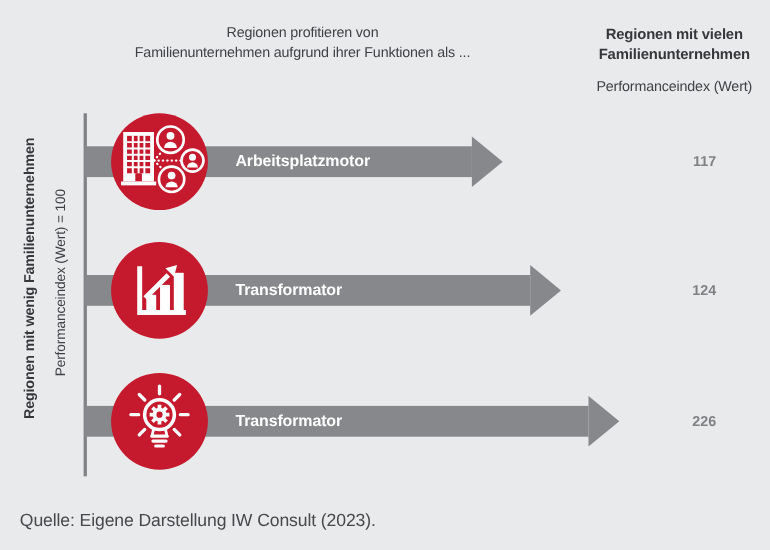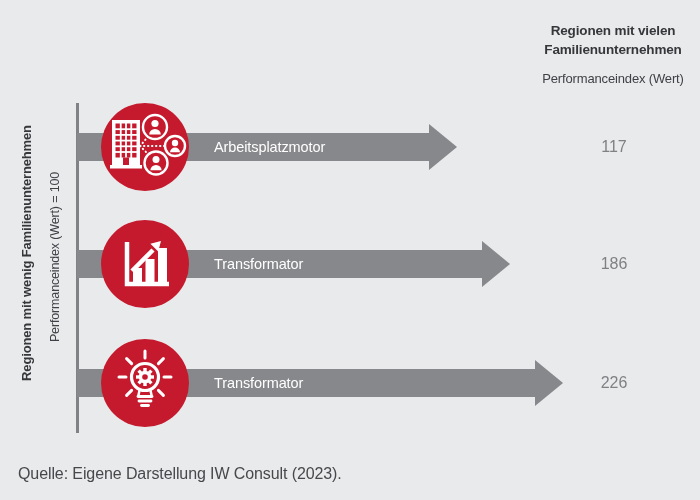--- a/index.html
+++ b/index.html
@@ -56,42 +56,46 @@
   .row-0 .arrow-head { left: 429px; }
   .row-1 .arrow-head { left: 482px; }
   .row-2 .arrow-head { left: 535px; }
   .icon-circle {
     position: absolute; left: 101px; top: -44px; width: 88px; height: 88px;
     border-radius: 50%; background: #C5192D; z-index: 2;
   }
   .icon-circle svg { position: absolute; left: 0; top: 0; width: 88px; height: 88px; }
   .row-label {
     position: absolute; left: 214px; top: -10px; height: 20px; line-height: 20px;
-    color: #FFFFFF; font-weight: normal; font-size: 14.5px; letter-spacing: -0.1px;
+    color: #FFFFFF; font-weight: bold; font-size: 14.5px; letter-spacing: -0.1px;
     z-index: 3; white-space: nowrap;
   }
   .row-value {
     position: absolute; left: 577px; top: -10px; width: 74px; height: 20px; line-height: 20px;
-    text-align: center; color: #7F8184; font-weight: normal; font-size: 16px;
+    text-align: right; color: #7F8184; font-weight: bold; font-size: 13px;
   }
   
   .source {
     position: absolute; left: 18px; top: 465px; font-size: 16px;
     letter-spacing: -0.1px; color: #46484C;
   }
   
   .w-fill { fill: #FFFFFF; }
   .r-fill { fill: #C5192D; }
   .w-stroke { stroke: #FFFFFF; fill: none; }
 </style>
 </head>
 <body>
 
 <div class="canvas">
 
+  <div class="header-center">
+    <div>Regionen profitieren von</div>
+    <div>Familienunternehmen aufgrund ihrer Funktionen als ...</div>
+  </div>
   <div class="header-right">
     <div>Regionen mit vielen</div>
     <div>Familienunternehmen</div>
   </div>
   <div class="header-right-sub">Performanceindex (Wert)</div>
 
   <div class="vlabel vlabel-title">Regionen mit wenig Familienunternehmen</div>
   <div class="vlabel vlabel-sub">Performanceindex (Wert) = 100</div>
   <div class="baseline-line"></div>
 
@@ -147,21 +151,21 @@
       <svg viewBox="0 0 88 88">
         <path class="w-stroke" stroke-width="4.5" d="M26 22 L26 64 L68 64"></path>
         <rect class="w-fill" x="32" y="48" width="9" height="14"></rect>
         <rect class="w-fill" x="44.5" y="39" width="9" height="23"></rect>
         <rect class="w-fill" x="57" y="28" width="9" height="34"></rect>
         <line class="w-stroke" stroke-width="4.5" x1="31" y1="51" x2="52" y2="30"></line>
         <polygon class="w-fill" points="60,21 57.2,31.6 49.4,23.8"></polygon>
       </svg>
     </div>
     <div class="row-label">Transformator</div>
-    <div class="row-value">186</div>
+    <div class="row-value">124</div>
   </div>
 
   <div class="row row-2">
     <div class="arrow-band"></div>
     <div class="arrow-head"></div>
     <div class="icon-circle">
       <svg viewBox="0 0 88 88">
         <g class="w-stroke" stroke-width="3" stroke-linecap="round">
           <line x1="44" y1="19" x2="44" y2="12"></line>
           <line x1="57.4" y1="24.6" x2="62.4" y2="19.6"></line>

